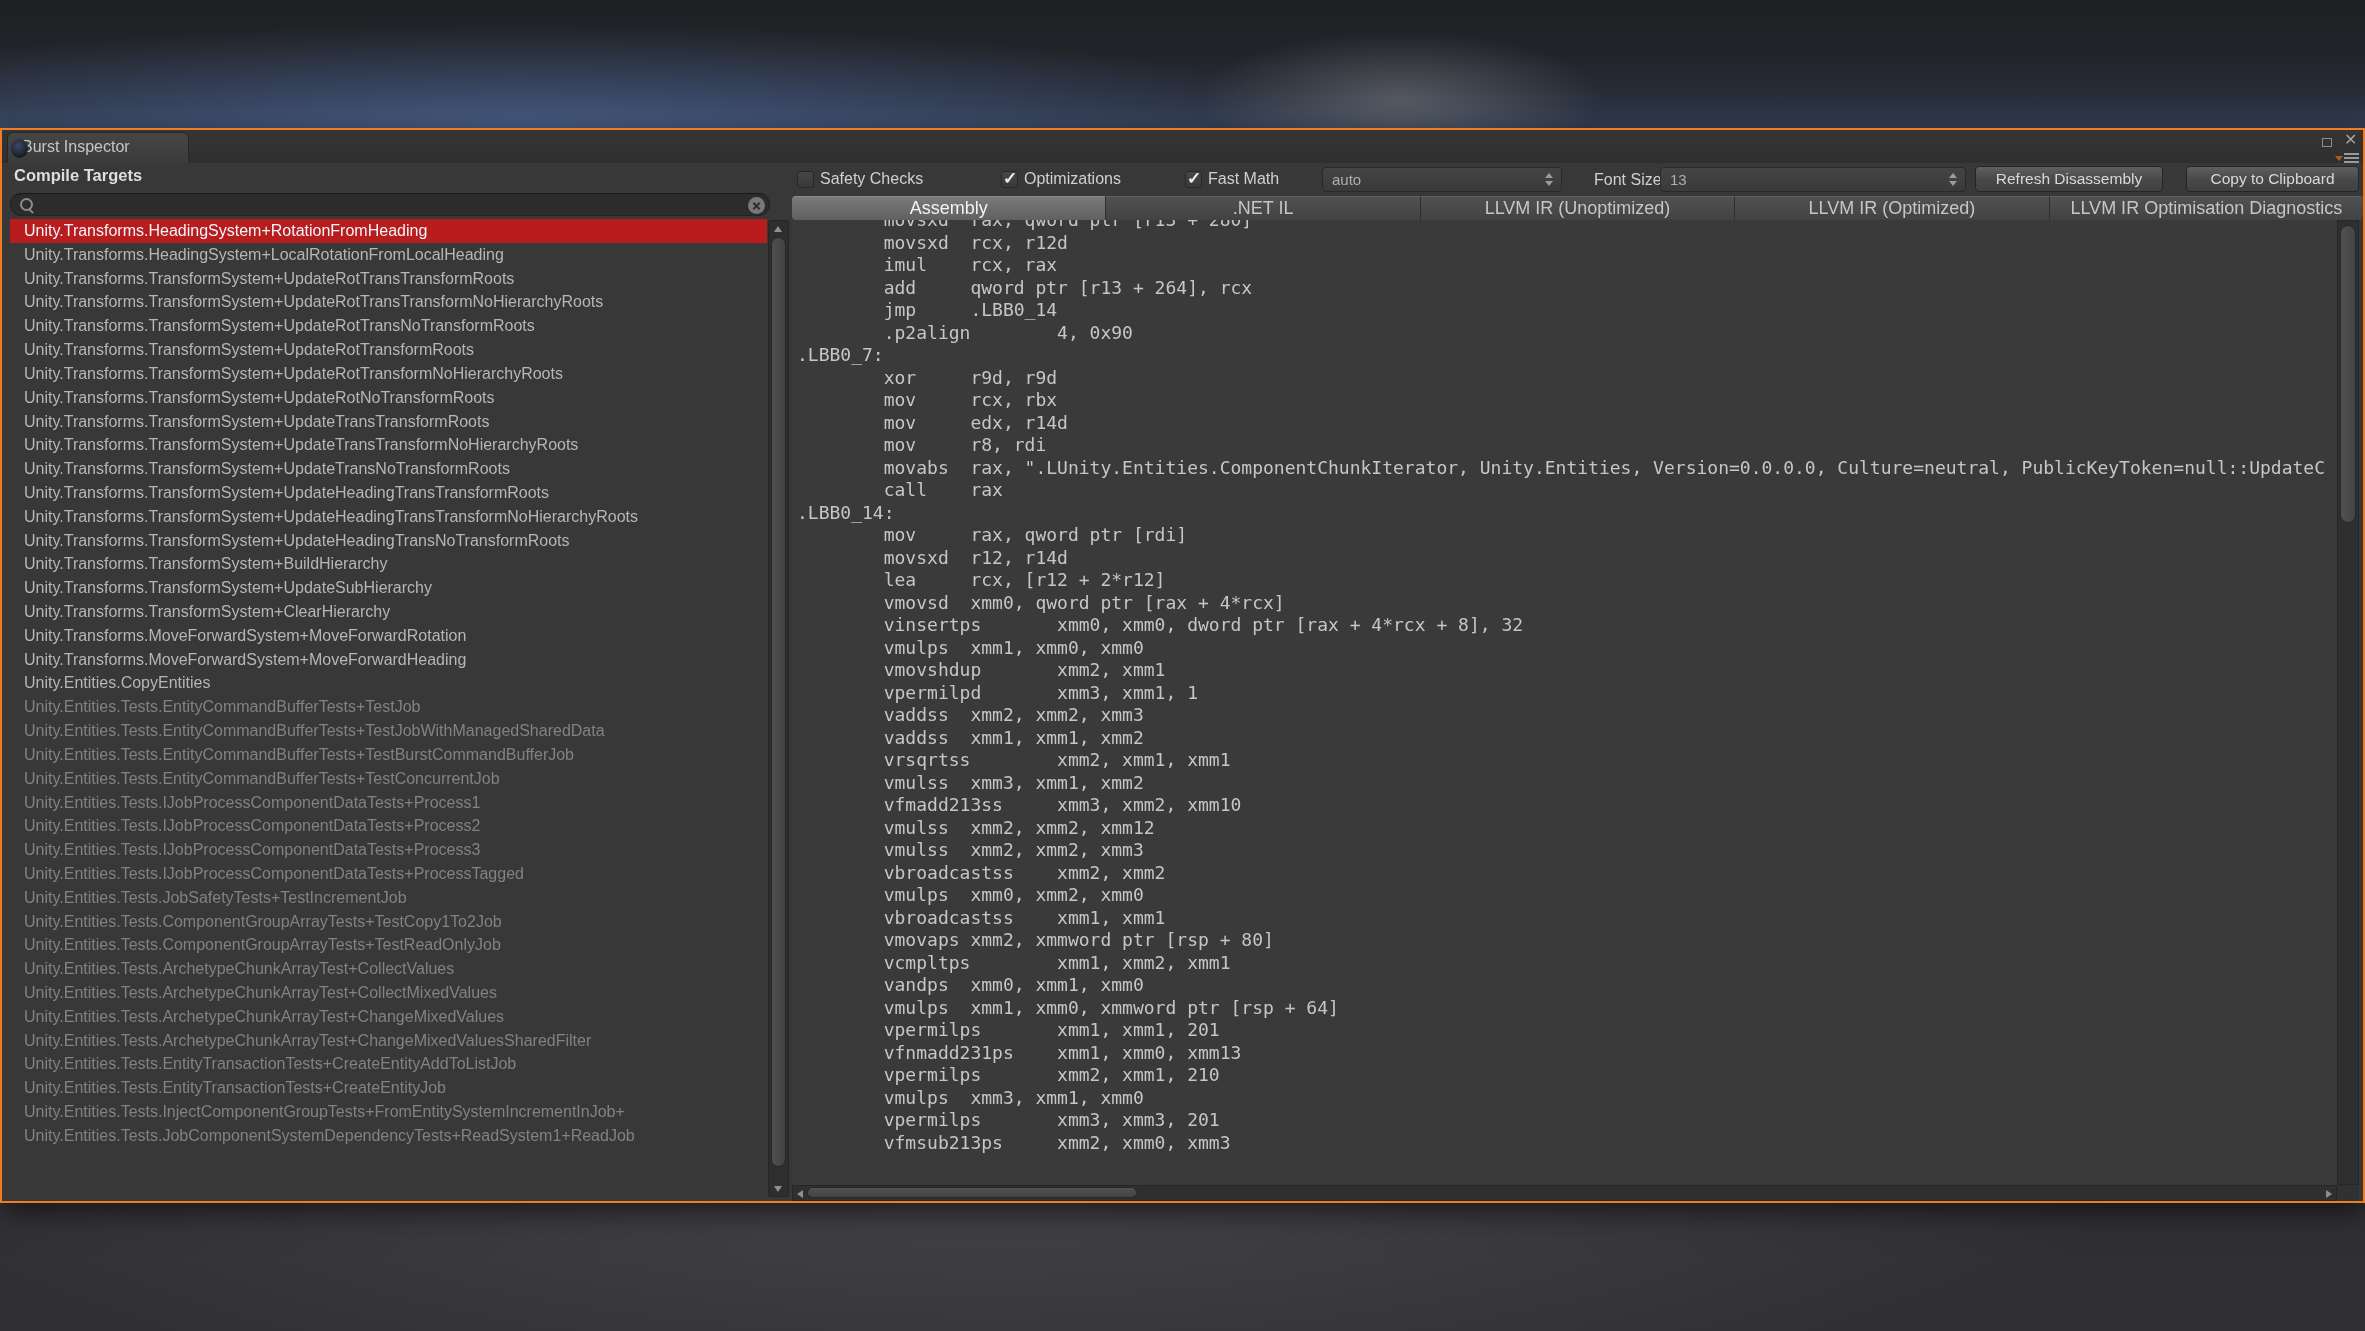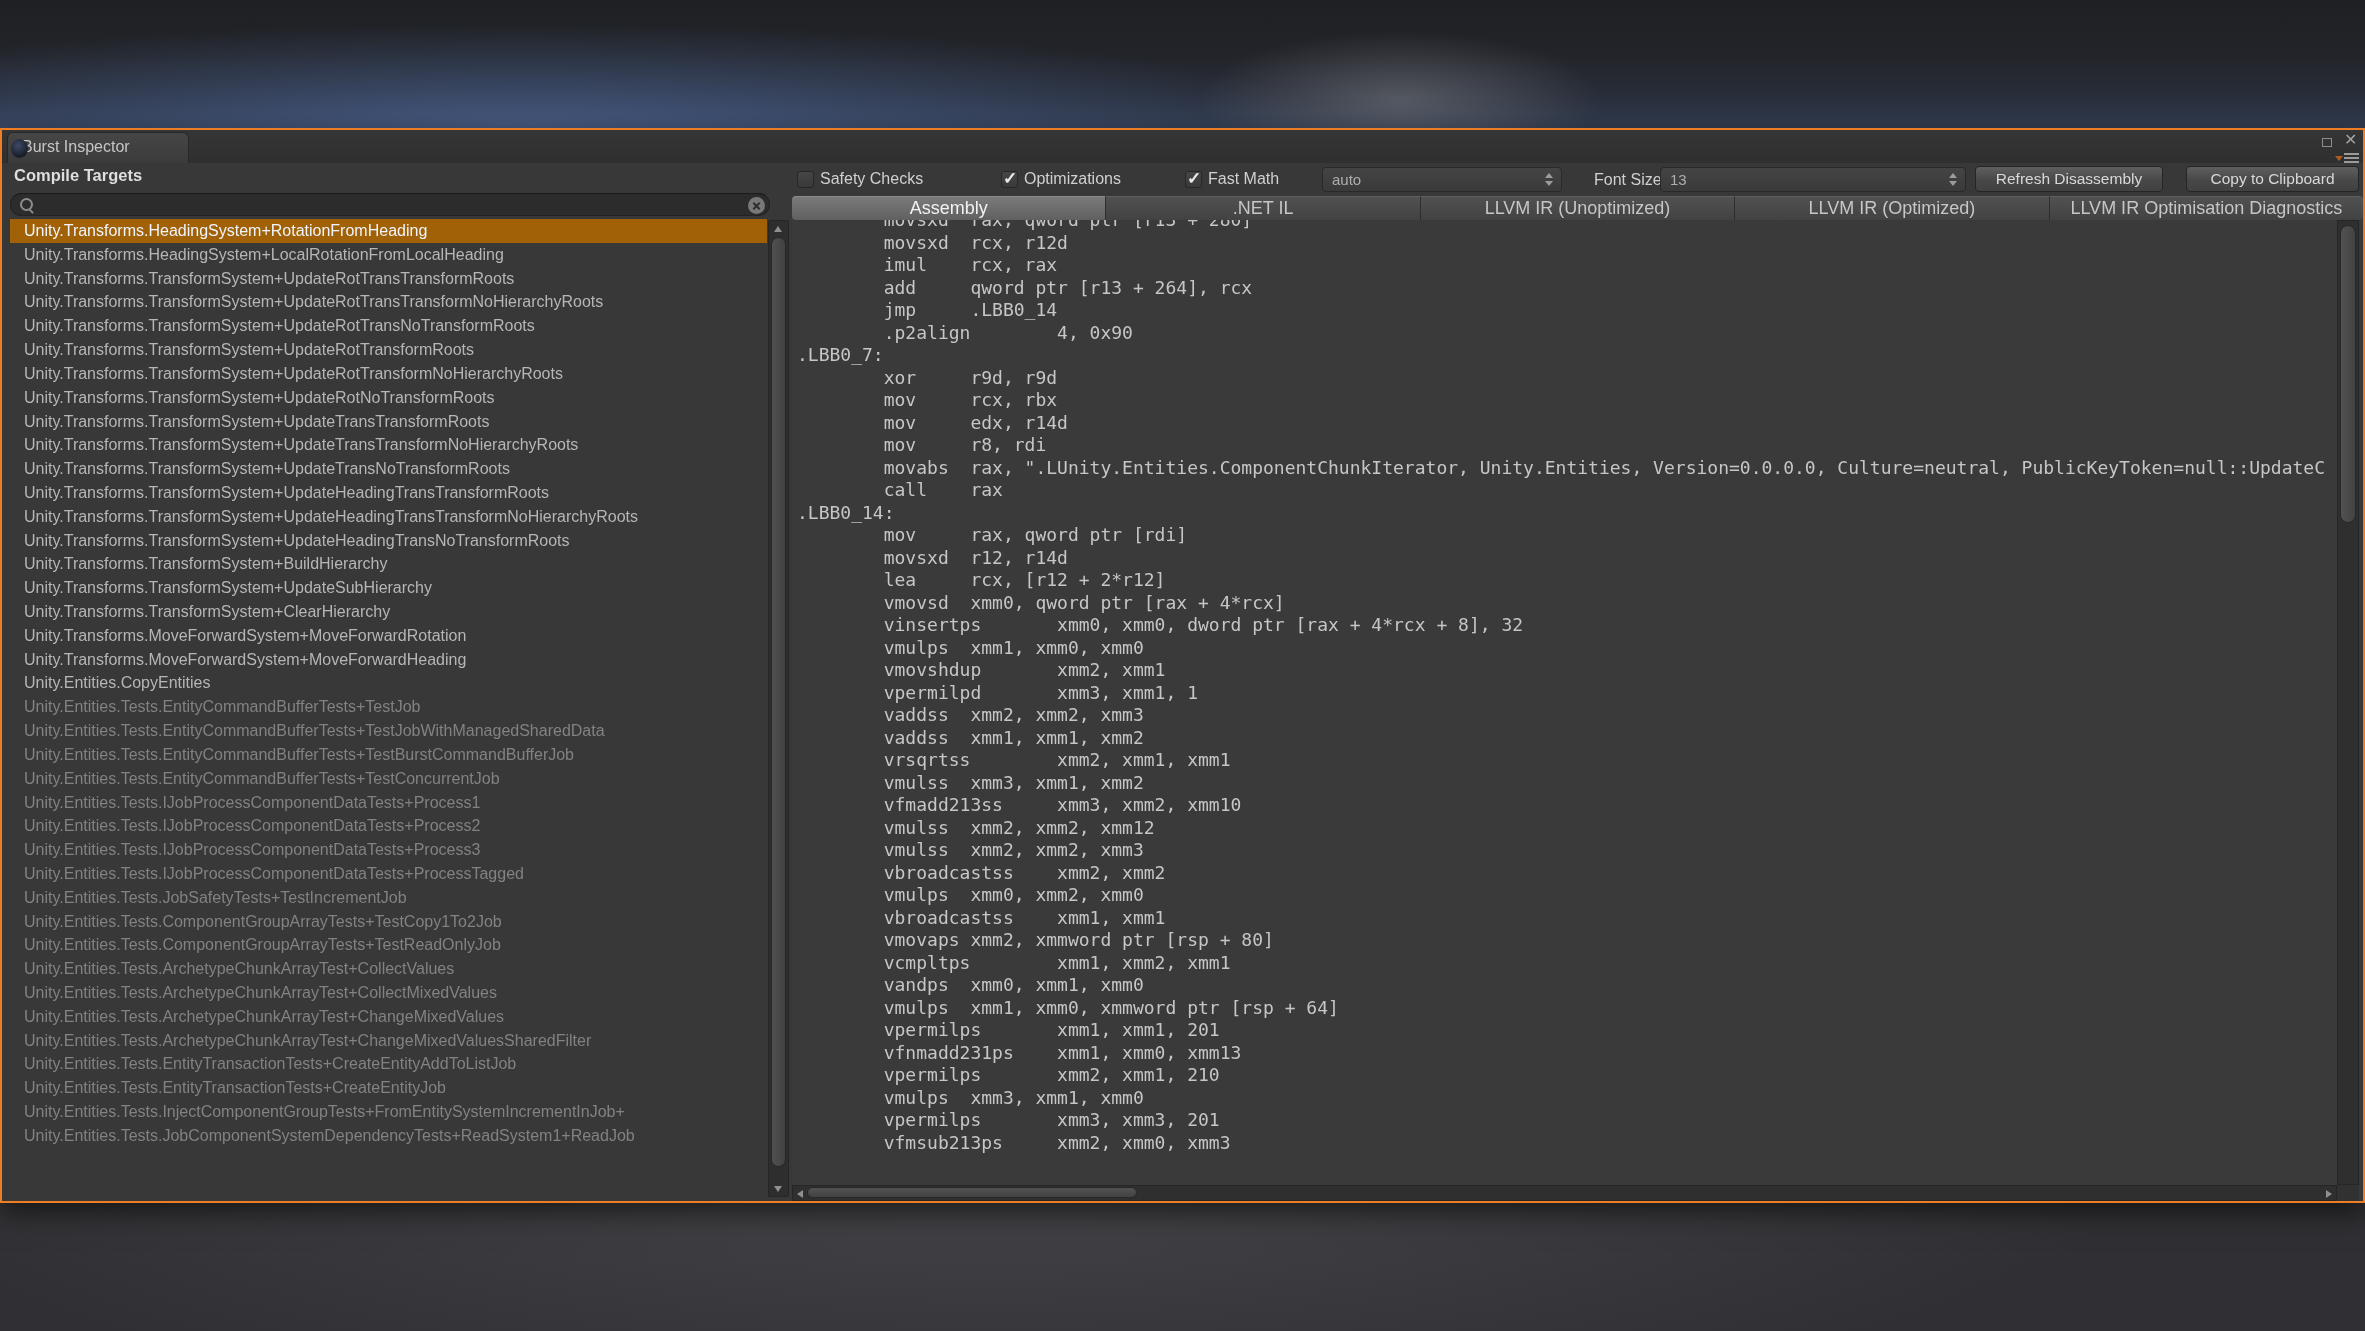--- a/index.html
+++ b/index.html
@@ -56,21 +56,21 @@
   .search-value{position:absolute;left:26px;top:3px;font-size:14px;color:#b0b0b0;}
   .search-clear{position:absolute;right:4px;top:3px;width:17px;height:17px;border-radius:50%;
     background:#787878;}
   .search-clear .x1,.search-clear .x2{position:absolute;left:4px;top:7.5px;width:9px;height:2px;background:#2e2e2e;}
   .search-clear .x1{transform:rotate(45deg)}.search-clear .x2{transform:rotate(-45deg)}
   .list{position:absolute;left:8px;top:89px;width:757px;height:978px;overflow:hidden;}
   .row{height:23.82px;line-height:23.82px;font-size:16px;padding-left:14px;white-space:nowrap;overflow:hidden;}
   .row.normal{color:#b6b6b6}
   .row.dim{color:#828282}
   .row.bright{color:#e8e8e8}
-  .row.selected{background:#a16207;color:#f0f4fc}
+  .row.selected{background:#b91c1c;color:#f0f4fc}
   .list-scroll{position:absolute;left:766px;top:90px;width:21px;height:977px;
     background:#2e2e2e;border:1px solid #262626;box-sizing:border-box;border-radius:2px;}
   .list-up{position:absolute;left:5px;top:5px;width:0;height:0;
     border-left:4.5px solid transparent;border-right:4.5px solid transparent;border-bottom:6px solid #8f8f8f;}
   .list-down{position:absolute;left:5px;bottom:4px;width:0;height:0;
     border-left:4.5px solid transparent;border-right:4.5px solid transparent;border-top:6px solid #8f8f8f;}
   .list-thumb{position:absolute;left:2px;top:16px;width:15px;height:930px;
     background:linear-gradient(90deg,#505050,#424242);border:1px solid #272727;
     border-radius:8px;box-sizing:border-box;}
   

